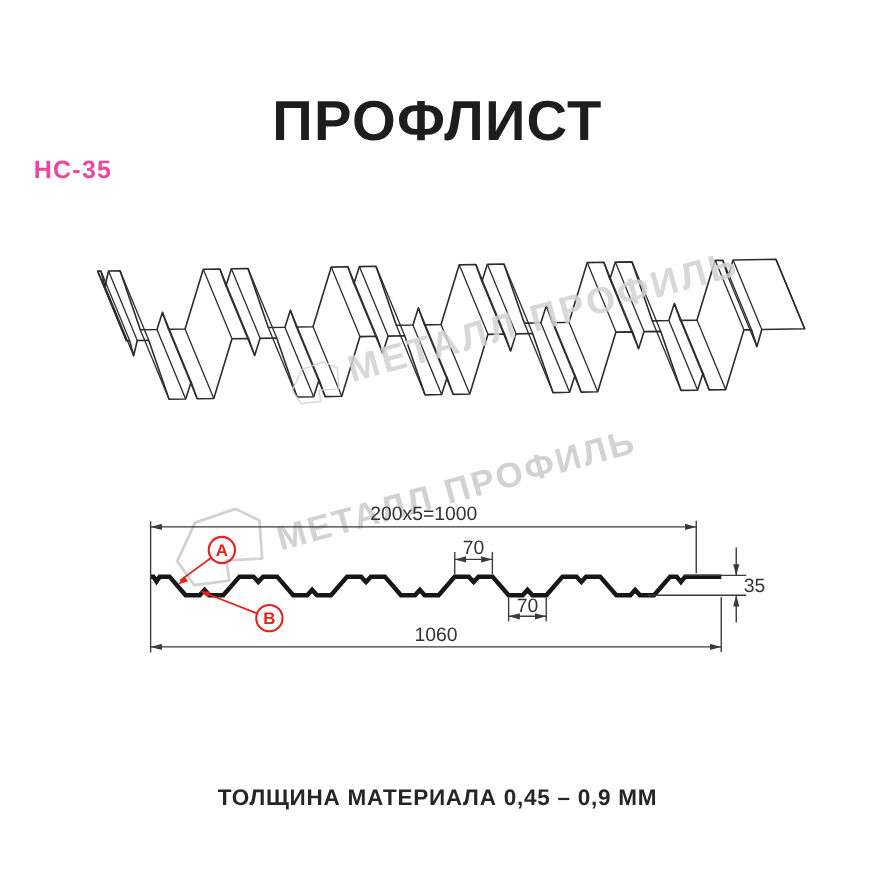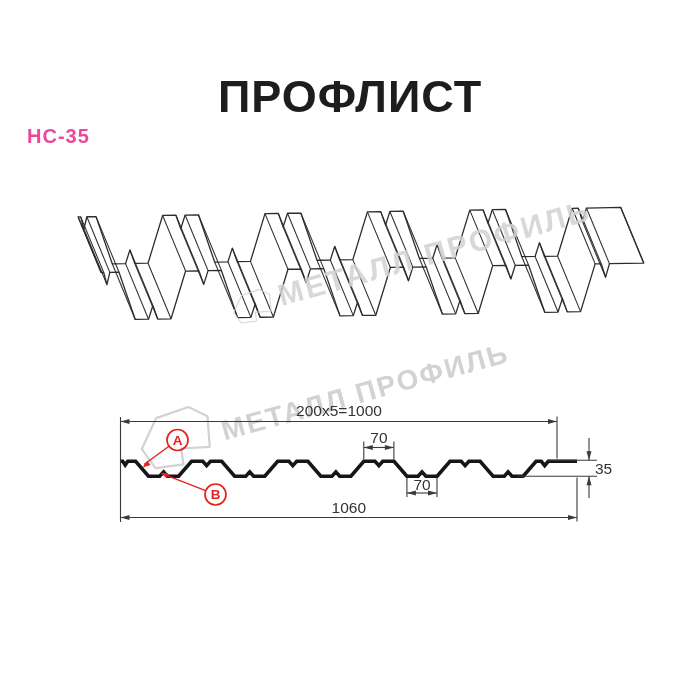--- a/index.html
+++ b/index.html
@@ -144,13 +144,14 @@
       <circle class="red-ring" cx="177.5" cy="423" r="10.5"></circle>
       <text class="red-label" x="177.5" y="427.8">А</text>
 
       <line x1="205.7" y1="473.7" x2="167" y2="458.6" stroke="#e3231e" stroke-width="1.4"></line>
       <polygon points="160,455.8 168.4,456.3 166.5,461.1" fill="#e3231e"></polygon>
       <circle class="red-ring" cx="215.5" cy="477.5" r="10.5"></circle>
       <text class="red-label" x="215.5" y="482.3">В</text>
     </g>
   </svg>
 
+  <div class="footnote">ТОЛЩИНА МАТЕРИАЛА 0,45 – 0,9 ММ</div>
 </div>
 
 </body></html>

